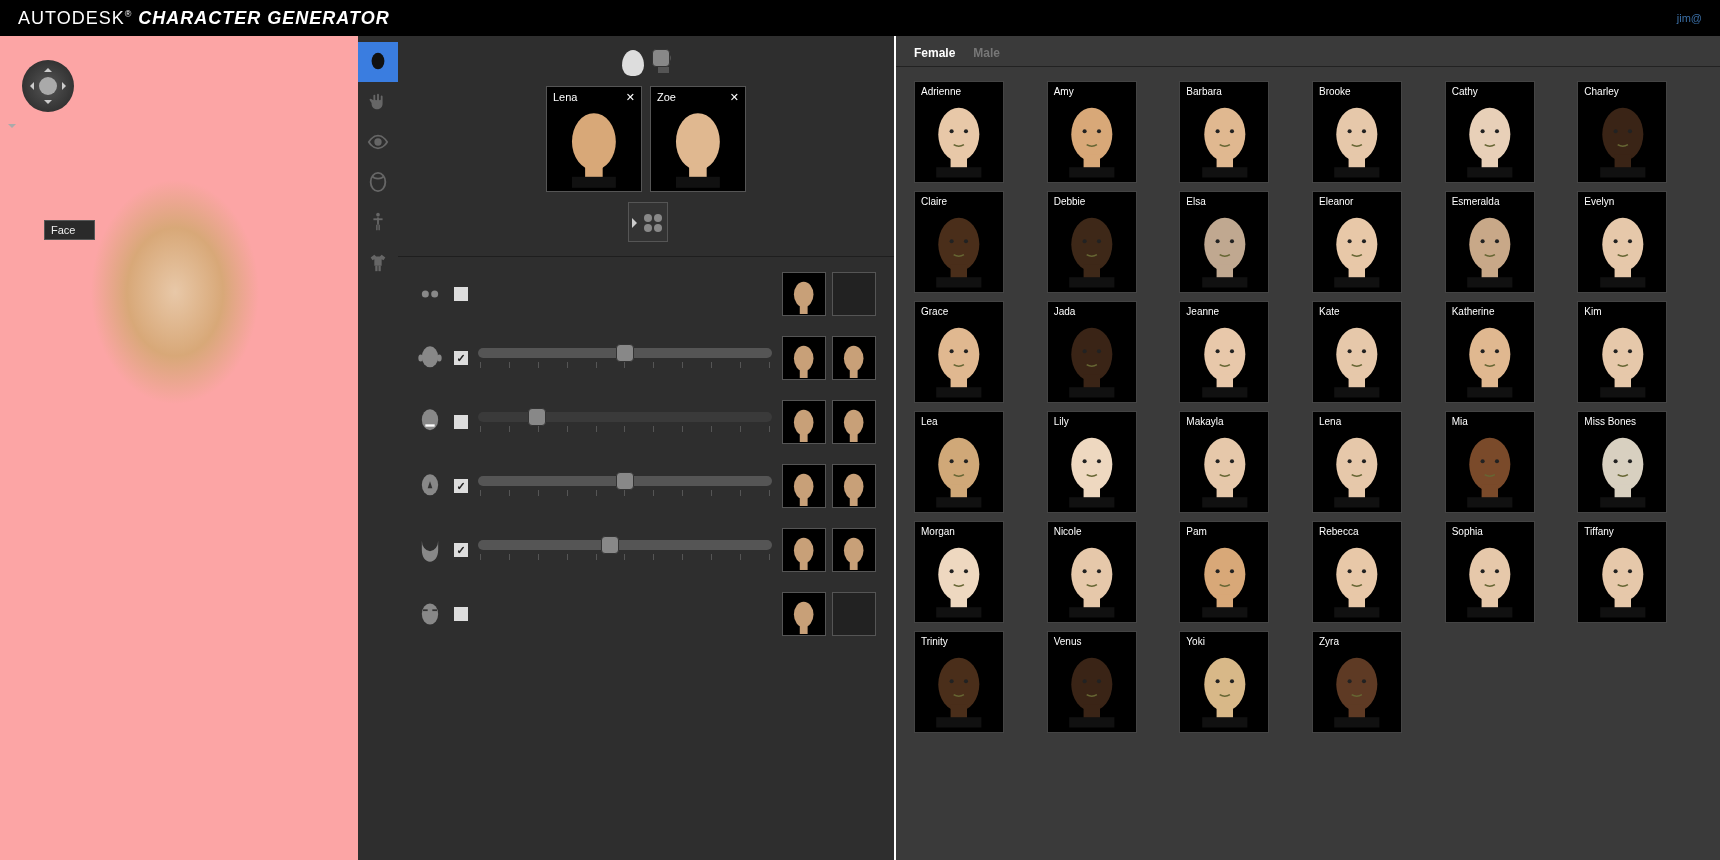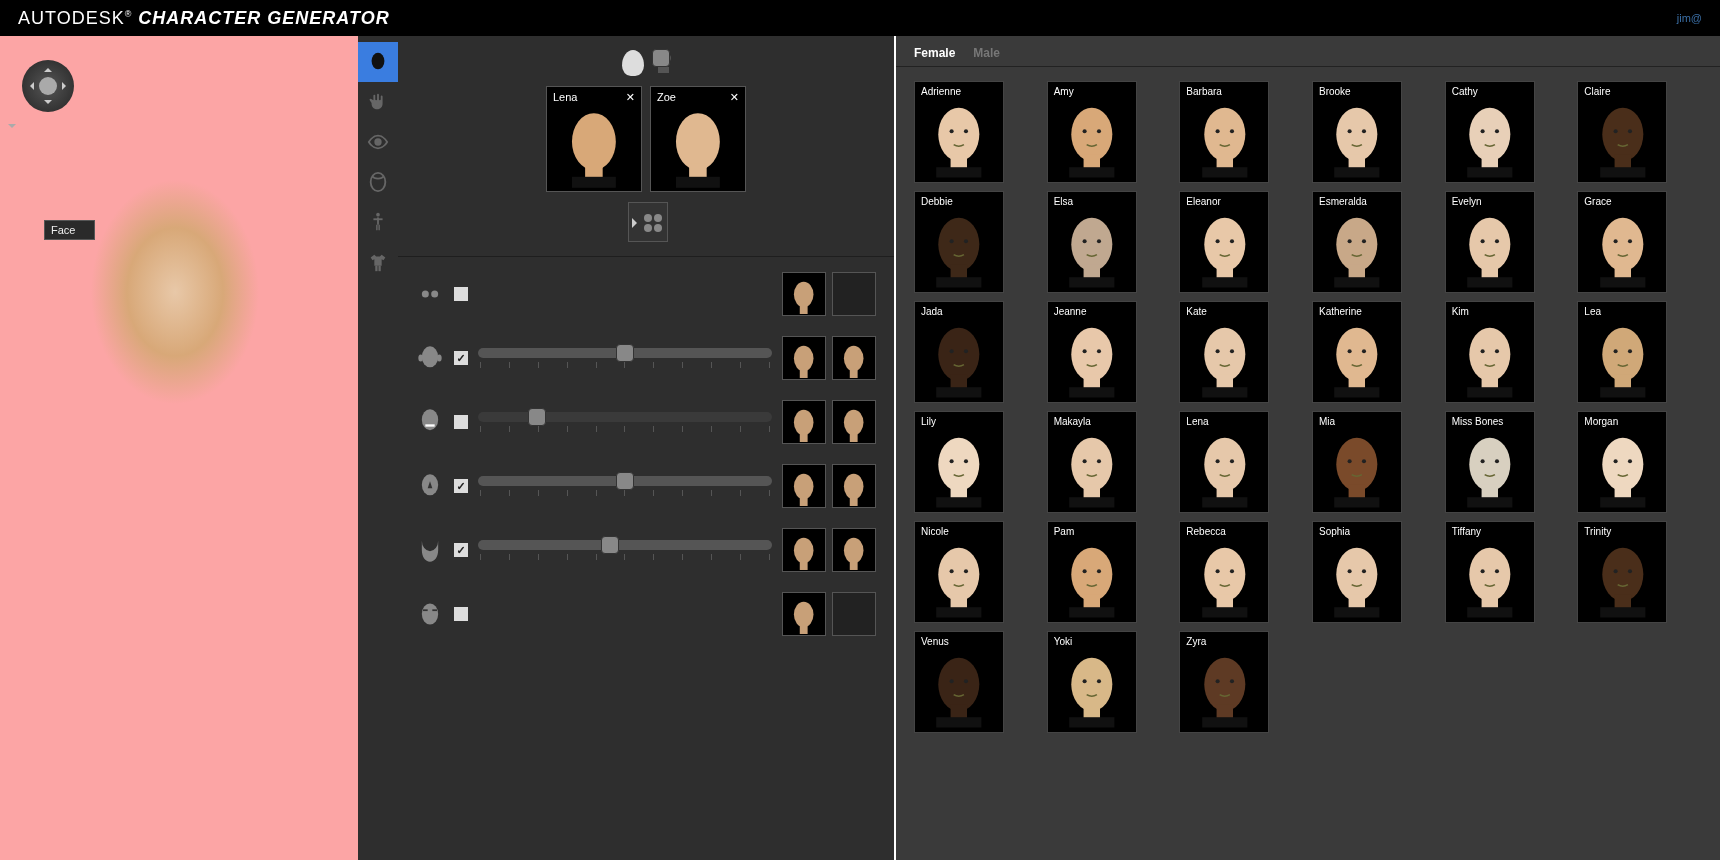--- a/index.html
+++ b/index.html
@@ -457,20 +457,31 @@
           <svg class="head-svg" viewBox="0 0 60 70">
             <ellipse cx="30" cy="30" rx="20" ry="26" fill="#e8d0b8"></ellipse>
             <rect x="22" y="50" width="16" height="18" fill="#e8d0b8"></rect>
             <rect x="8" y="62" width="44" height="10" fill="#111"></rect>
             <circle cx="23" cy="27" r="2" fill="#222"></circle>
             <circle cx="37" cy="27" r="2" fill="#222"></circle>
             <path d="M25 40 Q30 43 35 40" stroke="#663" stroke-width="1.5" fill="none"></path>
           </svg>
         </div>
         <div class="tile">
+          <span class="name">Charley</span>
+          <svg class="head-svg" viewBox="0 0 60 70">
+            <ellipse cx="30" cy="30" rx="20" ry="26" fill="#3a2416"></ellipse>
+            <rect x="22" y="50" width="16" height="18" fill="#3a2416"></rect>
+            <rect x="8" y="62" width="44" height="10" fill="#111"></rect>
+            <circle cx="23" cy="27" r="2" fill="#222"></circle>
+            <circle cx="37" cy="27" r="2" fill="#222"></circle>
+            <path d="M25 40 Q30 43 35 40" stroke="#663" stroke-width="1.5" fill="none"></path>
+          </svg>
+        </div>
+        <div class="tile">
           <span class="name">Claire</span>
           <svg class="head-svg" viewBox="0 0 60 70">
             <ellipse cx="30" cy="30" rx="20" ry="26" fill="#4a2e1a"></ellipse>
             <rect x="22" y="50" width="16" height="18" fill="#4a2e1a"></rect>
             <rect x="8" y="62" width="44" height="10" fill="#111"></rect>
             <circle cx="23" cy="27" r="2" fill="#222"></circle>
             <circle cx="37" cy="27" r="2" fill="#222"></circle>
             <path d="M25 40 Q30 43 35 40" stroke="#663" stroke-width="1.5" fill="none"></path>
           </svg>
         </div>

